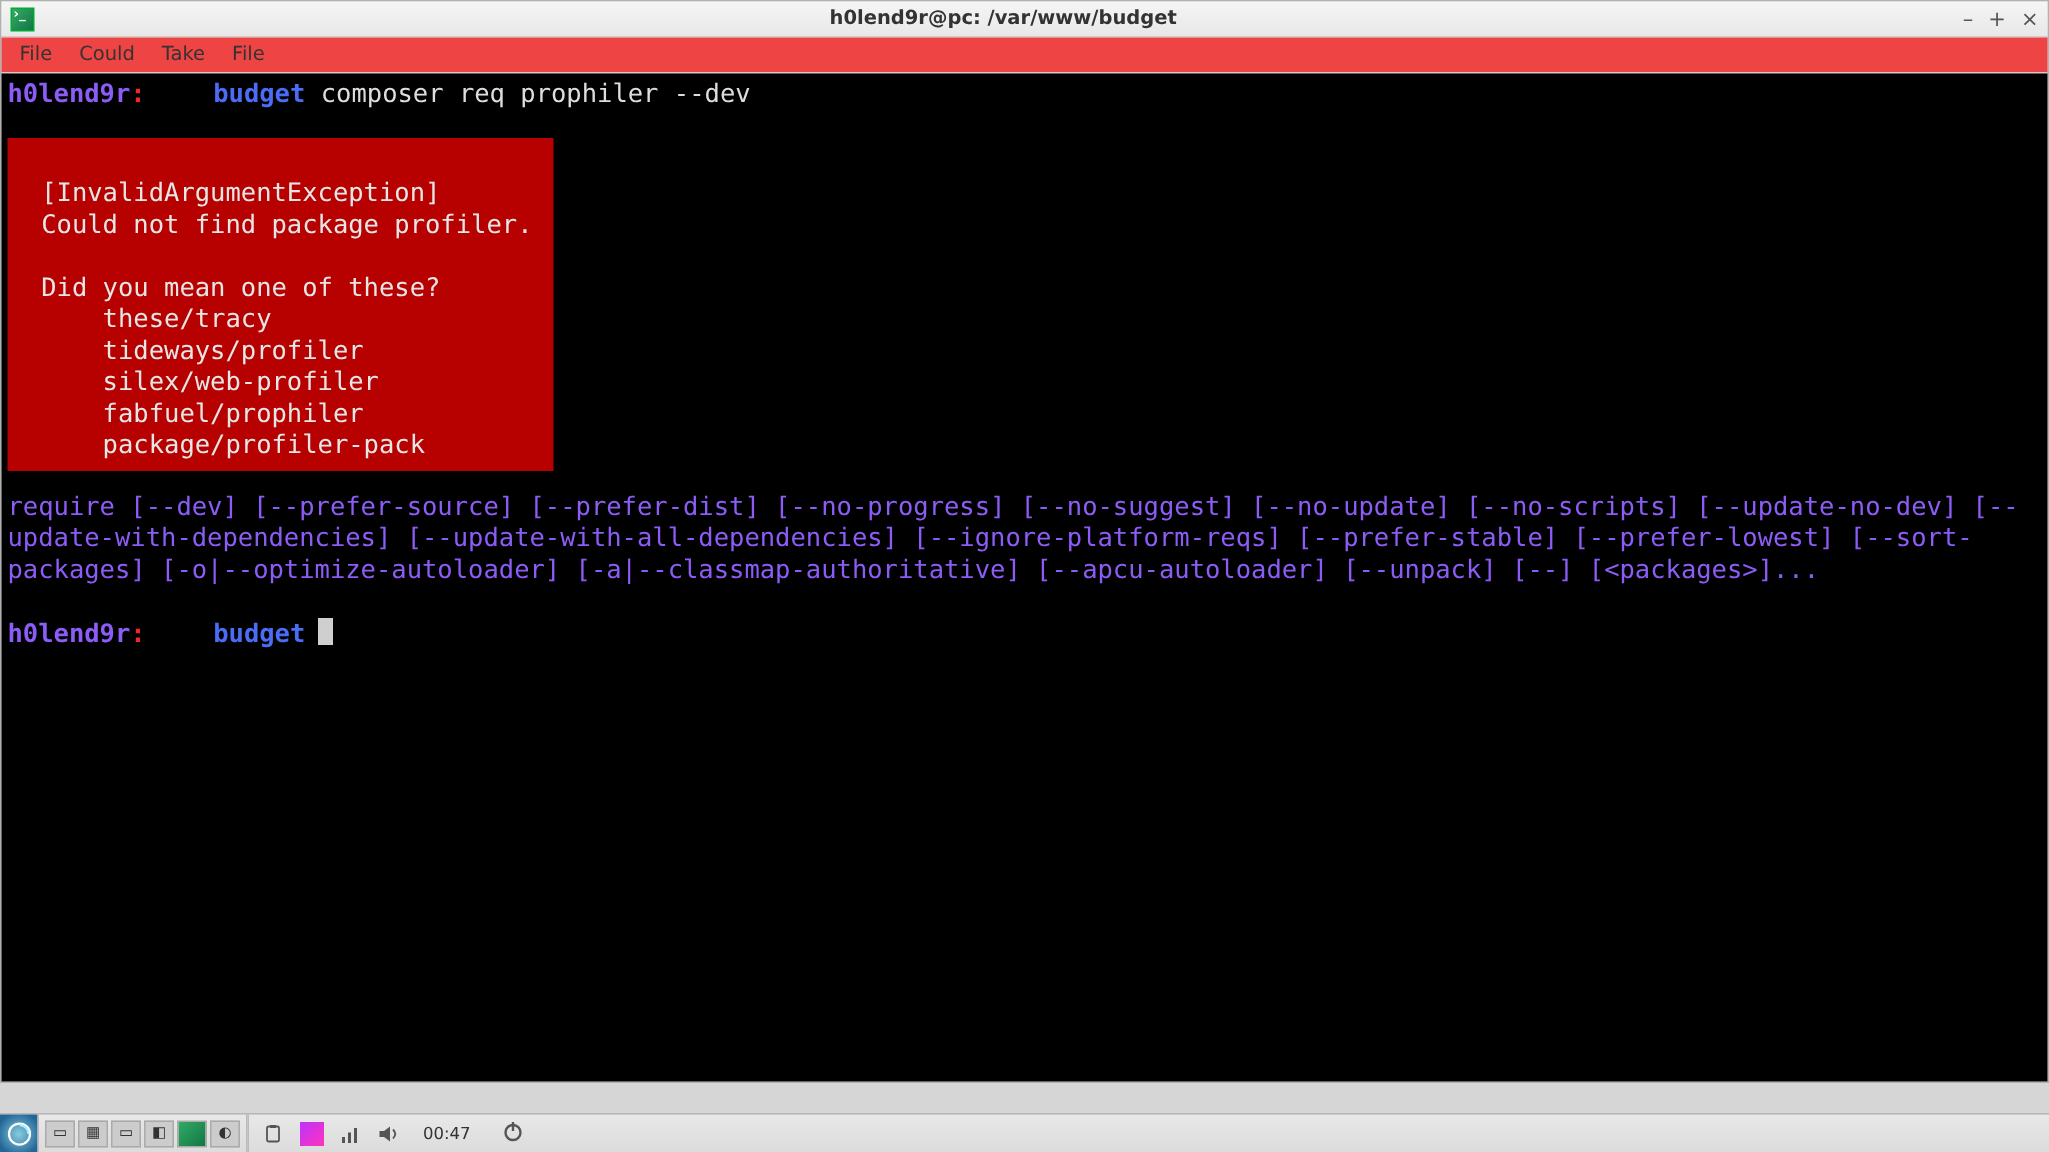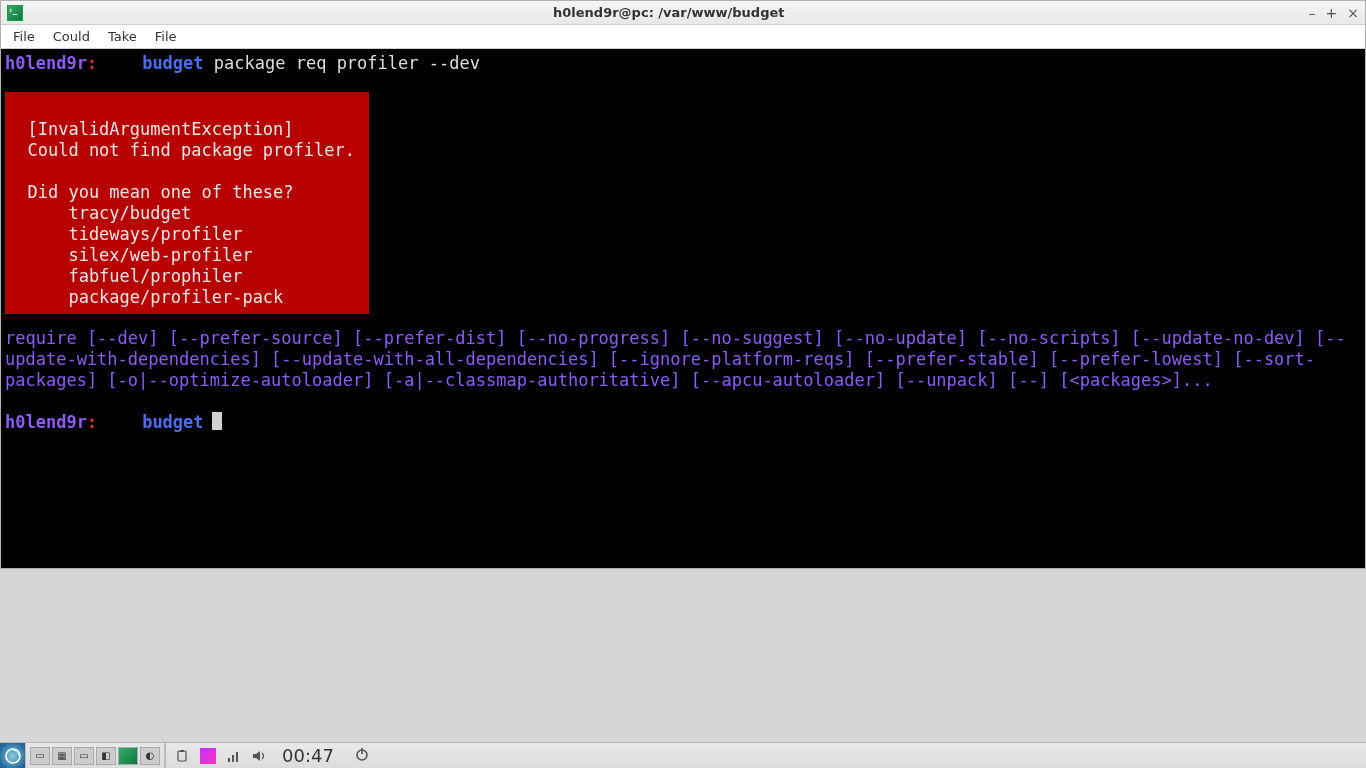--- a/index.html
+++ b/index.html
@@ -7,21 +7,21 @@
       width: 1366px;
       height: 768px;
       font-family: "DejaVu Sans", "Liberation Sans", sans-serif;
       background: #d6d6d6;
       overflow: hidden;
     }
     .window {
       position: absolute;
       top: 0; left: 0;
       width: 1366px;
-      height: 569px;
+      height: 722px;
       background: #e8e8e8;
       border: 1px solid #b0b0b0;
       display: flex;
       flex-direction: column;
     }
     .titlebar {
       height: 24px;
       background: linear-gradient(#f5f5f5,#e8e8e8);
       display: flex;
       align-items: center;
@@ -43,21 +43,21 @@
       color:#fff;
       font-size:9px;
       position:absolute;
       left:1px; top:-1px;
     }
     .titlebar .title { flex: 1; text-align: center; }
     .titlebar .winbtns { display:flex; gap:10px; font-size:14px; color:#555; font-weight:normal; }
     .titlebar .winbtns span{ cursor:pointer; }
     .menubar {
       height: 24px;
-      background:#ffffff;
+      background:#ef4444;
       display: flex;
       align-items: center;
       padding: 0 4px;
       font-size: 13px;
       color:#333;
       border-bottom:1px solid #cfcfcf;
       gap: 2px;
     }
     .menubar .menuitem { padding: 2px 8px; cursor:pointer; }
 
@@ -150,21 +150,21 @@
     .taskbar .taskbtn .ico.chrome::after{
       content:"";position:absolute;left:3px;top:3px;width:8px;height:8px;border-radius:50%;background:#4285f4;border:1px solid #fff;
     }
     .taskbar .tray{
       display:flex;align-items:center;gap:10px;padding:0 8px;height:100%;border-left:1px solid #bbb;
     }
     .taskbar .tray .ti{ width:16px;height:16px;display:flex;align-items:center;justify-content:center;color:#555;}
     .taskbar .tray .ti.cube{
       background:linear-gradient(135deg,#b3f 0%, #f3b 100%);
     }
-    .taskbar .clock{ font-size:18px;padding:0 4px;text-align:right;}
+    .taskbar .clock{ font-size:11px;padding:0 4px;text-align:right;}
     .taskbar .power{ font-size:16px;padding:0 6px;}
   </style>
 </head>
 <body>
 
 <div class="window">
   <div class="titlebar">
     <div class="appicon"></div>
     <div class="title">h0lend9r@pc: /var/www/budget</div>
     <div class="winbtns">
@@ -174,27 +174,27 @@
     </div>
   </div>
 
   <div class="menubar">
     <div class="menuitem">File</div>
     <div class="menuitem">Could</div>
     <div class="menuitem">Take</div>
     <div class="menuitem">File</div>
   </div>
 
-  <div class="terminal"><span class="pr-user">h0lend9r</span><span class="pr-colon">:</span><span class="pr-dir">budget</span> <span class="cmd">package req profiler --dev</span>
+  <div class="terminal"><span class="pr-user">h0lend9r</span><span class="pr-colon">:</span><span class="pr-dir">budget</span> <span class="cmd">composer req prophiler --dev</span>
 <div class="errblock">
 <span>  [InvalidArgumentException]</span>
 <span>  Could not find package profiler.</span>
 
 <span>  Did you mean one of these?</span>
-<span>      tracy/budget</span>
+<span>      these/tracy</span>
 <span>      tideways/profiler</span>
 <span>      silex/web-profiler</span>
 <span>      fabfuel/prophiler</span>
 <span>      package/profiler-pack</span>
 </div>
 <span class="usage">require [--dev] [--prefer-source] [--prefer-dist] [--no-progress] [--no-suggest] [--no-update] [--no-scripts] [--update-no-dev] [--update-with-dependencies] [--update-with-all-dependencies] [--ignore-platform-reqs] [--prefer-stable] [--prefer-lowest] [--sort-packages] [-o|--optimize-autoloader] [-a|--classmap-authoritative] [--apcu-autoloader] [--unpack] [--] [&lt;packages&gt;]...</span>
 
 <span class="pr-user">h0lend9r</span><span class="pr-colon">:</span><span class="pr-dir">budget</span><span class="cursor"></span></div>
 </div>
 

